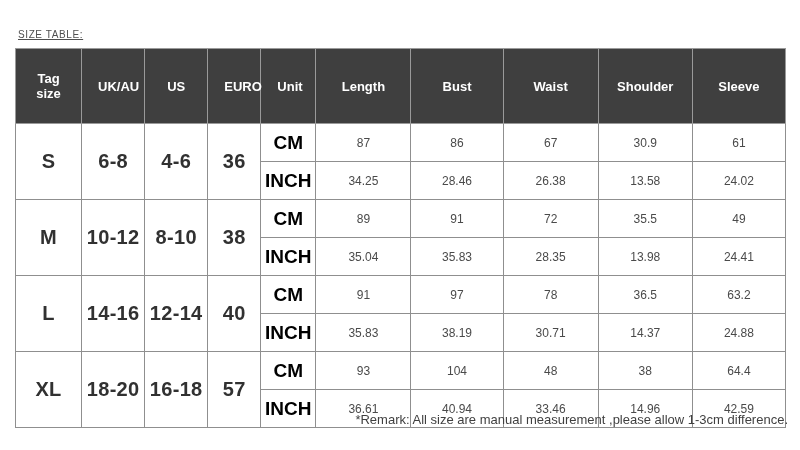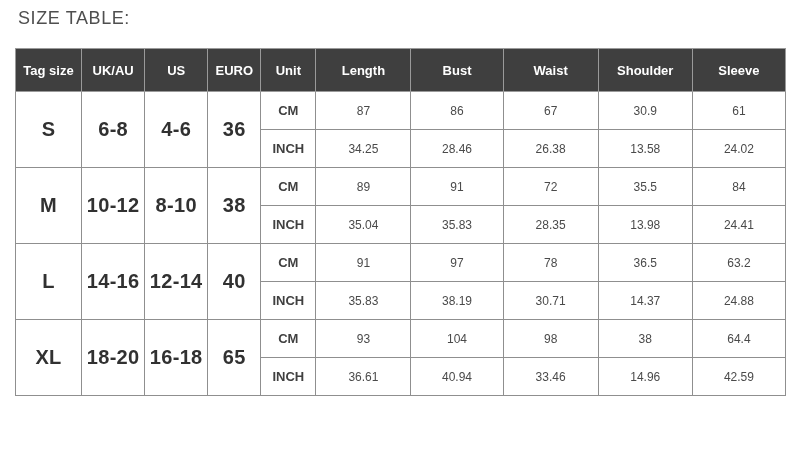--- a/index.html
+++ b/index.html
@@ -11,61 +11,62 @@
   .page {
     position: relative;
     width: 800px;
     height: 450px;
     background: #ffffff;
     overflow: hidden;
   }
   .title {
     position: absolute;
     left: 18px;
-    top: 8px;
-    font-size: 18px;
+    top: 29px;
+    font-size: 10px;
     letter-spacing: 0.6px;
     color: var(--title-text, #4f4f4f);
+    text-decoration: underline;
   }
   table.size-table {
     position: absolute;
     left: 15px;
     top: 48px;
     width: 771px;
     border-collapse: collapse;
     table-layout: fixed;
   }
   table.size-table th {
     background: var(--header-bg, #3f3f3f);
     color: var(--header-text, #ffffff);
     font-size: 13px;
     font-weight: 700;
     height: 42px;
     border: 1px solid #9a9a9a;
-    padding: 0;
+    padding: 16px;
     text-align: center;
   }
   table.size-table td {
     border: 1px solid var(--grid-border, #8f8f8f);
     text-align: center;
     vertical-align: middle;
     height: 37px;
     padding: 0;
     background: #ffffff;
   }
   td.big {
     font-size: 20px;
     font-weight: 700;
     color: #313131;
     letter-spacing: 0.3px;
   }
   td.unit {
-    font-size: 13px;
+    font-size: 19px;
     font-weight: 700;
-    color: #404040;
+    color: #000000;
   }
   td.val {
     font-size: 12px;
     color: var(--body-text, #4a4a4a);
   }
   .remark {
     position: absolute;
     right: 12px;
     top: 412px;
     font-size: 13px;
@@ -130,21 +131,21 @@
         <tr>
           <td rowspan="2" class="big">M</td>
           <td rowspan="2" class="big">10-12</td>
           <td rowspan="2" class="big">8-10</td>
           <td rowspan="2" class="big">38</td>
           <td class="unit">CM</td>
           <td class="val">89</td>
           <td class="val">91</td>
           <td class="val">72</td>
           <td class="val">35.5</td>
-          <td class="val">84</td>
+          <td class="val">49</td>
         </tr>
         <tr>
           <td class="unit">INCH</td>
           <td class="val">35.04</td>
           <td class="val">35.83</td>
           <td class="val">28.35</td>
           <td class="val">13.98</td>
           <td class="val">24.41</td>
         </tr>
         <tr>
@@ -164,33 +165,34 @@
           <td class="val">35.83</td>
           <td class="val">38.19</td>
           <td class="val">30.71</td>
           <td class="val">14.37</td>
           <td class="val">24.88</td>
         </tr>
         <tr>
           <td rowspan="2" class="big">XL</td>
           <td rowspan="2" class="big">18-20</td>
           <td rowspan="2" class="big">16-18</td>
-          <td rowspan="2" class="big">65</td>
+          <td rowspan="2" class="big">57</td>
           <td class="unit">CM</td>
           <td class="val">93</td>
           <td class="val">104</td>
-          <td class="val">98</td>
+          <td class="val">48</td>
           <td class="val">38</td>
           <td class="val">64.4</td>
         </tr>
         <tr>
           <td class="unit">INCH</td>
           <td class="val">36.61</td>
           <td class="val">40.94</td>
           <td class="val">33.46</td>
           <td class="val">14.96</td>
           <td class="val">42.59</td>
         </tr>
       </tbody>
   </table>
 
+  <div class="remark">*Remark: All size are manual measurement ,please allow 1-3cm difference.</div>
 
 </div>
 
 </body></html>

